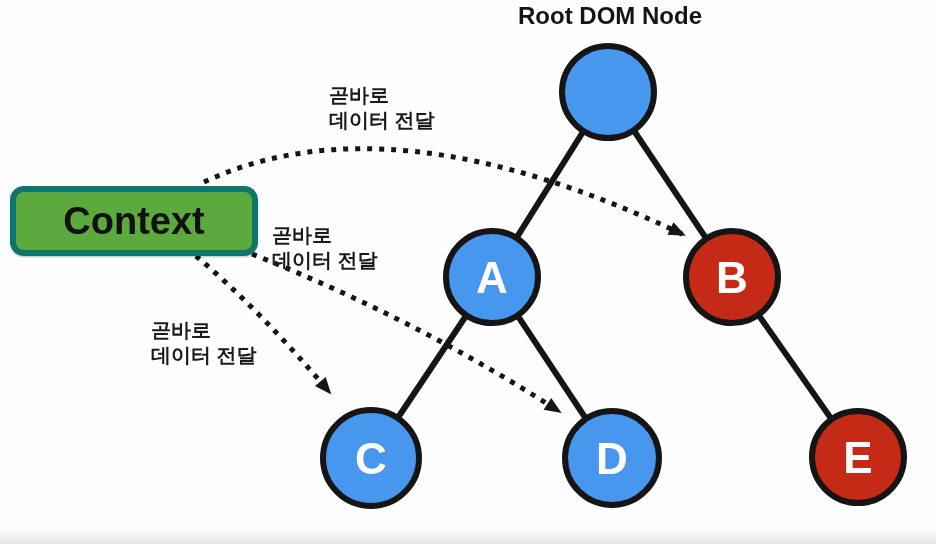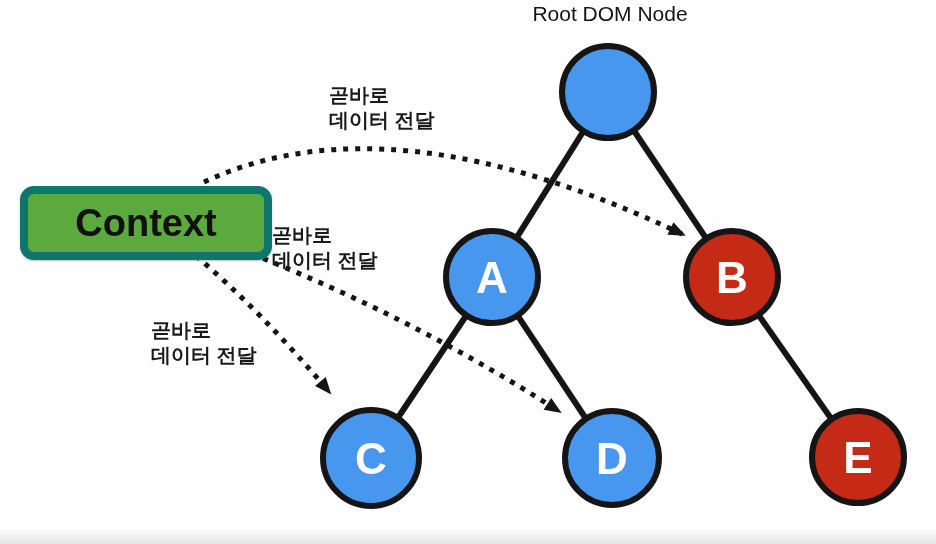--- a/index.html
+++ b/index.html
@@ -10,32 +10,32 @@
     background: #fefefe;
     overflow: hidden;
     font-family: "Liberation Sans", "DejaVu Sans", sans-serif;
   }
   svg.diagram { position: absolute; inset: 0; }
 
   .title {
     position: absolute;
     left: 440px; top: 2px; width: 340px;
     text-align: center;
-    font-size: 21px;
-    font-weight: 400;
+    font-size: 24px;
+    font-weight: 700;
     color: #141414;
     letter-spacing: 0px;
   }
 
   .context-box {
     position: absolute;
-    left: 20px; top: 186px;
+    left: 10px; top: 186px;
     width: 236px; height: 58px;
     background: #5caa3e;
-    border: 8px solid #0f766e;
+    border: 6px solid #0f766e;
     border-radius: 14px;
     display: flex;
     align-items: center;
     justify-content: center;
     box-shadow: 0 1px 2px rgba(0,0,0,0.25);
   }
   .context-box .label {
     font-size: 38px;
     font-weight: 800;
     color: #111111;

